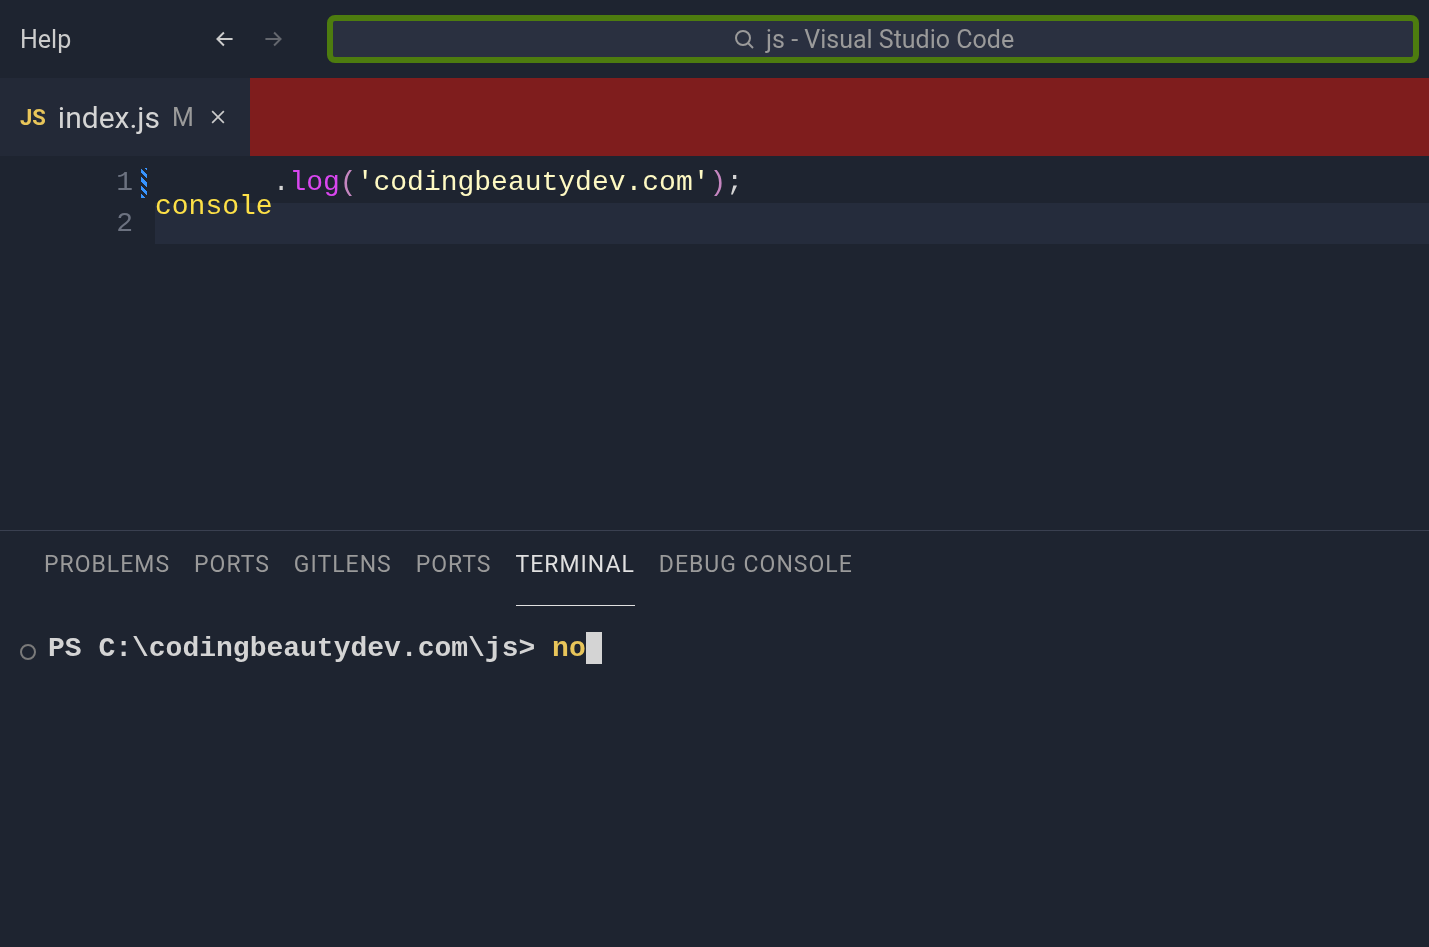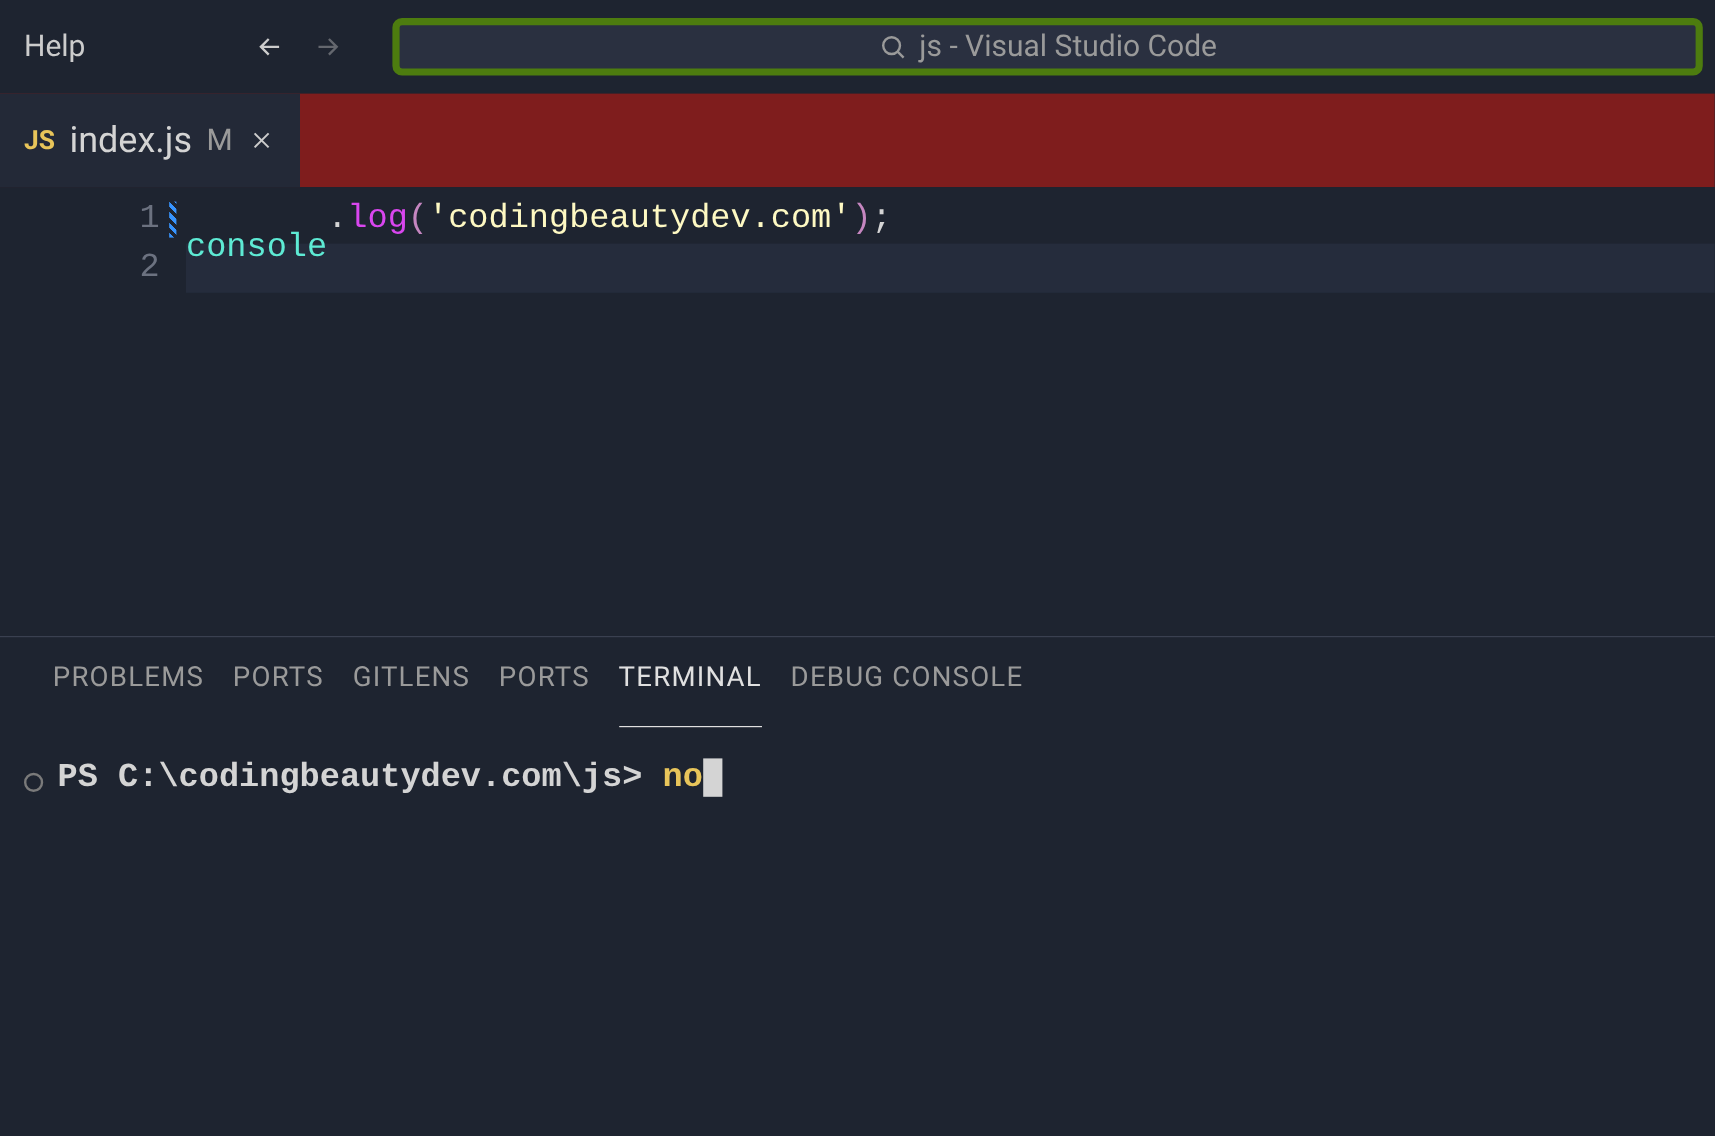--- a/index.html
+++ b/index.html
@@ -153,21 +153,21 @@
     }
     .code-line {
       height: 41px;
       display: flex;
       align-items: center;
       white-space: pre;
     }
     .code-line.current {
       background: #252c3c;
     }
-    .tok-obj { color: #5eead4; margin-top: 47px; }
+    .tok-obj { color: #fde047; margin-top: 47px; }
     .tok-dot { color: #d4d4d4; }
     .tok-method { color: #d946ef; }
     .tok-paren { color: #c586c0; }
     .tok-string { color: #fef9c3; }
     .tok-semi { color: #d4d4d4; }
     .panel {
       border-top: 1px solid #3a4050;
       background: #1e2430;
       height: 417px;
     }

